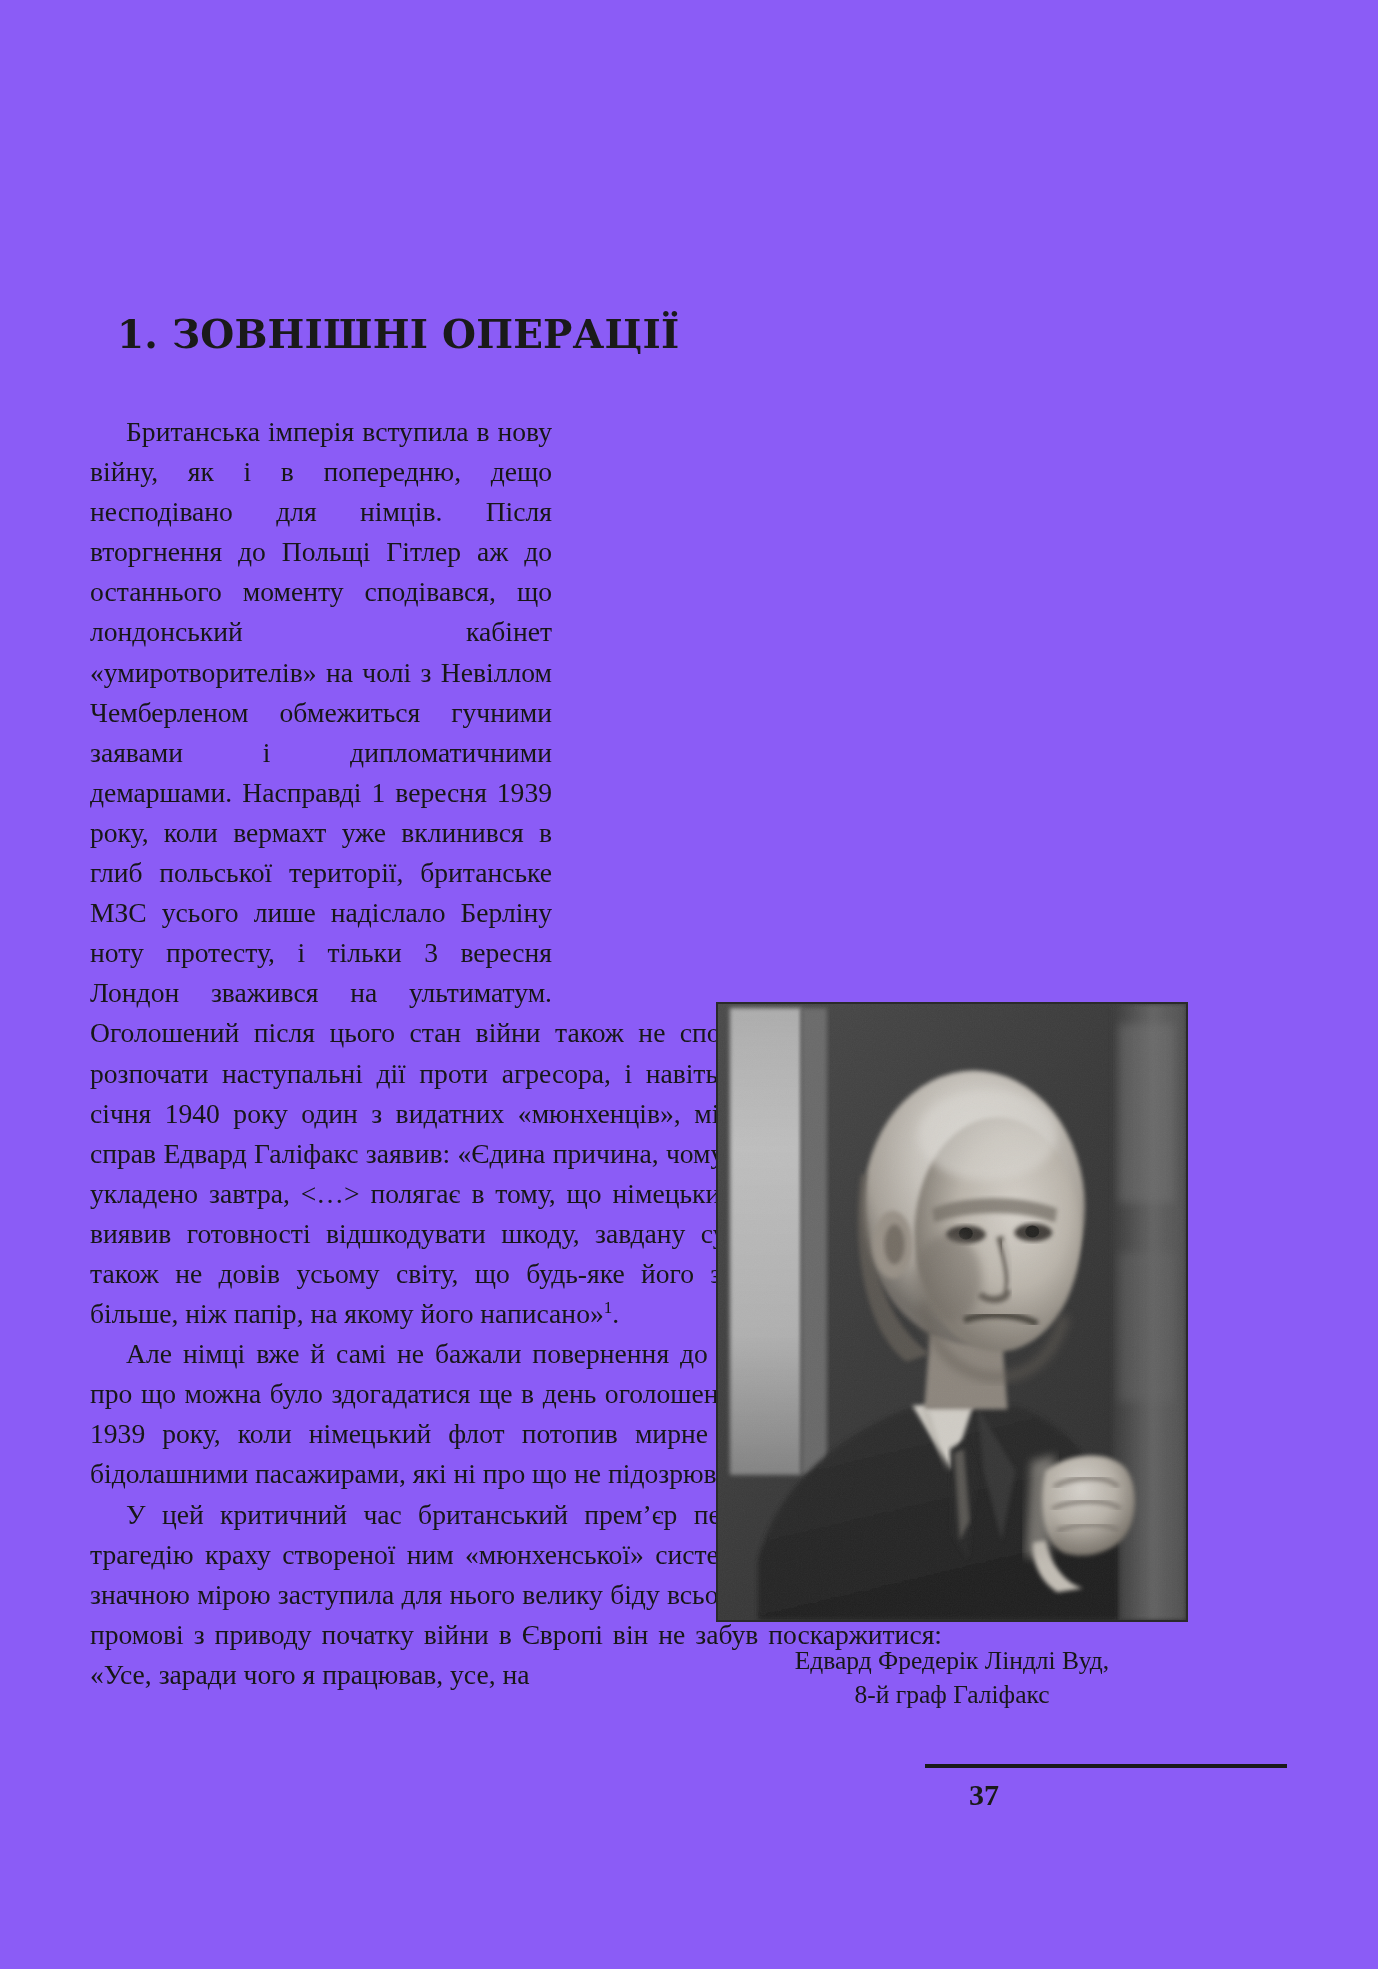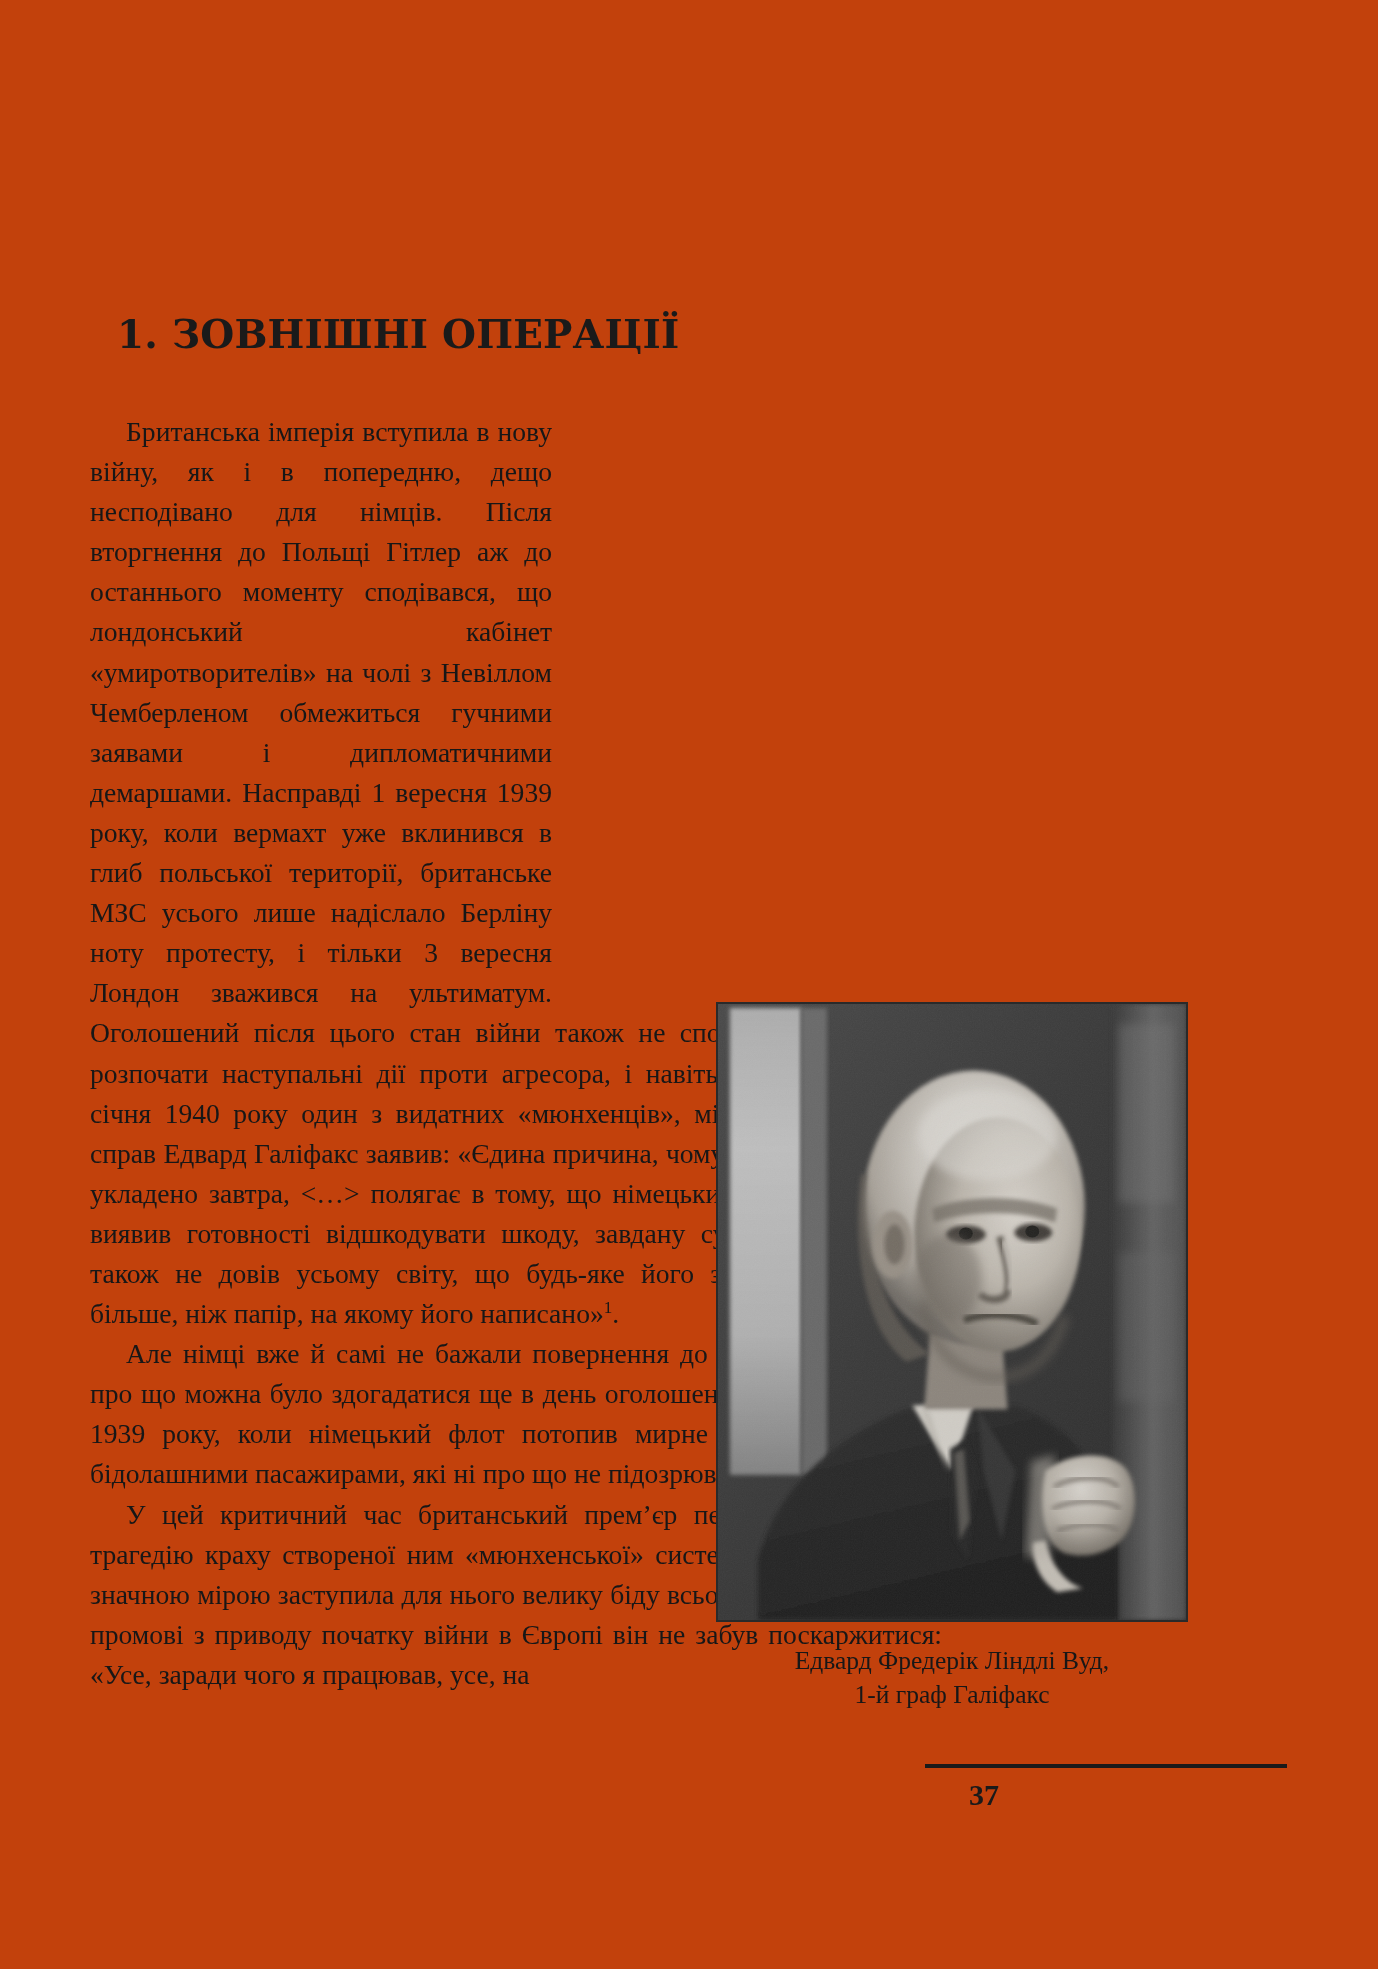--- a/index.html
+++ b/index.html
@@ -10,21 +10,21 @@
   }
   body {
     font-family: "Liberation Serif", "DejaVu Serif", serif;
     color: #171717;
   }
 
   #page {
     position: relative;
     width: 1378px;
     height: 1969px;
-    background: #c2410c;
+    background: #8b5cf6;
     overflow: hidden;
   }
 
   
   .chapter-heading {
     position: absolute;
     left: 117px;
     top: 285px;
     font-family: "DejaVu Serif", "Liberation Serif", serif;
     font-weight: 700;
@@ -244,20 +244,20 @@
 
         <path d="M 316 460 L 340 454 L 334 560 L 310 556 Z" fill="#cac4ba" opacity="0.55" filter="url(#softer)"></path>
 
         <rect x="0" y="0" width="472" height="620" fill="url(#bgDark)" opacity="0.14"></rect>
         <rect x="0" y="0" width="472" height="620" filter="url(#grain)" opacity="0.55"></rect>
       </svg>
     </div>
 
     <figcaption class="figure-caption">
       <div>Едвард Фредерік Ліндлі Вуд,</div>
-      <div>1-й граф Галіфакс</div>
+      <div>8-й граф Галіфакс</div>
     </figcaption>
   </figure>
 
   <div class="footer-rule"></div>
   <div class="page-number">37</div>
 
 </div>
 
 </body></html>

